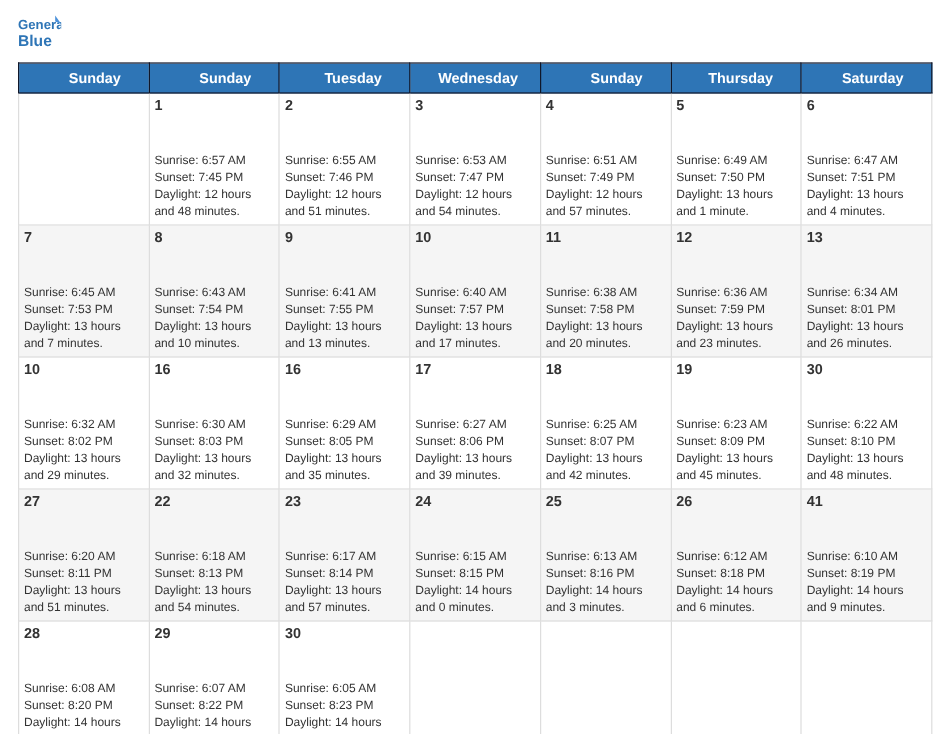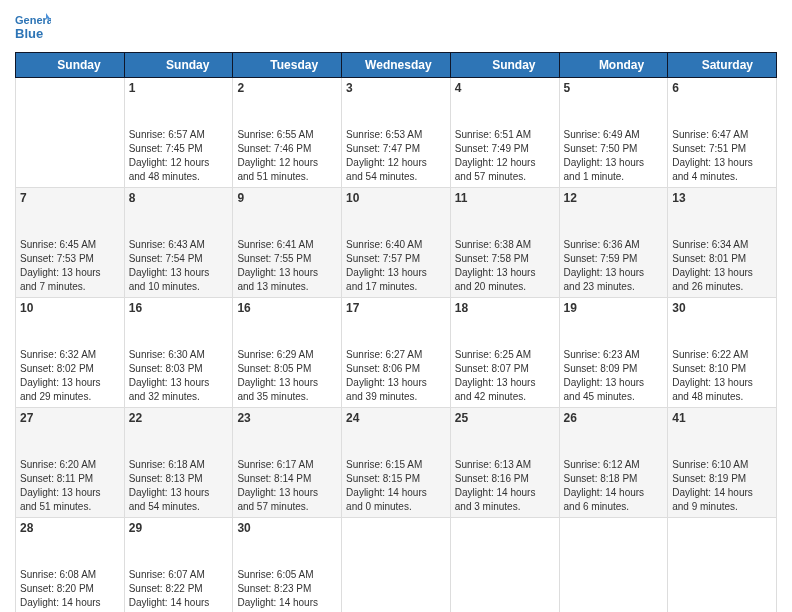--- a/index.html
+++ b/index.html
@@ -100,21 +100,21 @@
   </div>
 
   <table class="calendar-table">
     <thead>
       <tr id="header-row">
           <th>Sunday</th>
           <th>Sunday</th>
           <th>Tuesday</th>
           <th>Wednesday</th>
           <th>Sunday</th>
-          <th>Monday</th>
+          <th>Thursday</th>
           <th>Saturday</th>
         </tr>
     </thead>
     <tbody id="calendar-body">
         <tr>
           <td class="empty-cell"></td>
           <td>
             <span class="day-number">1</span>
             <div class="day-info">Sunrise: 6:57 AM<br>Sunset: 7:45 PM<br>Daylight: 12 hours<br>and 48 minutes.</div>
           </td>

